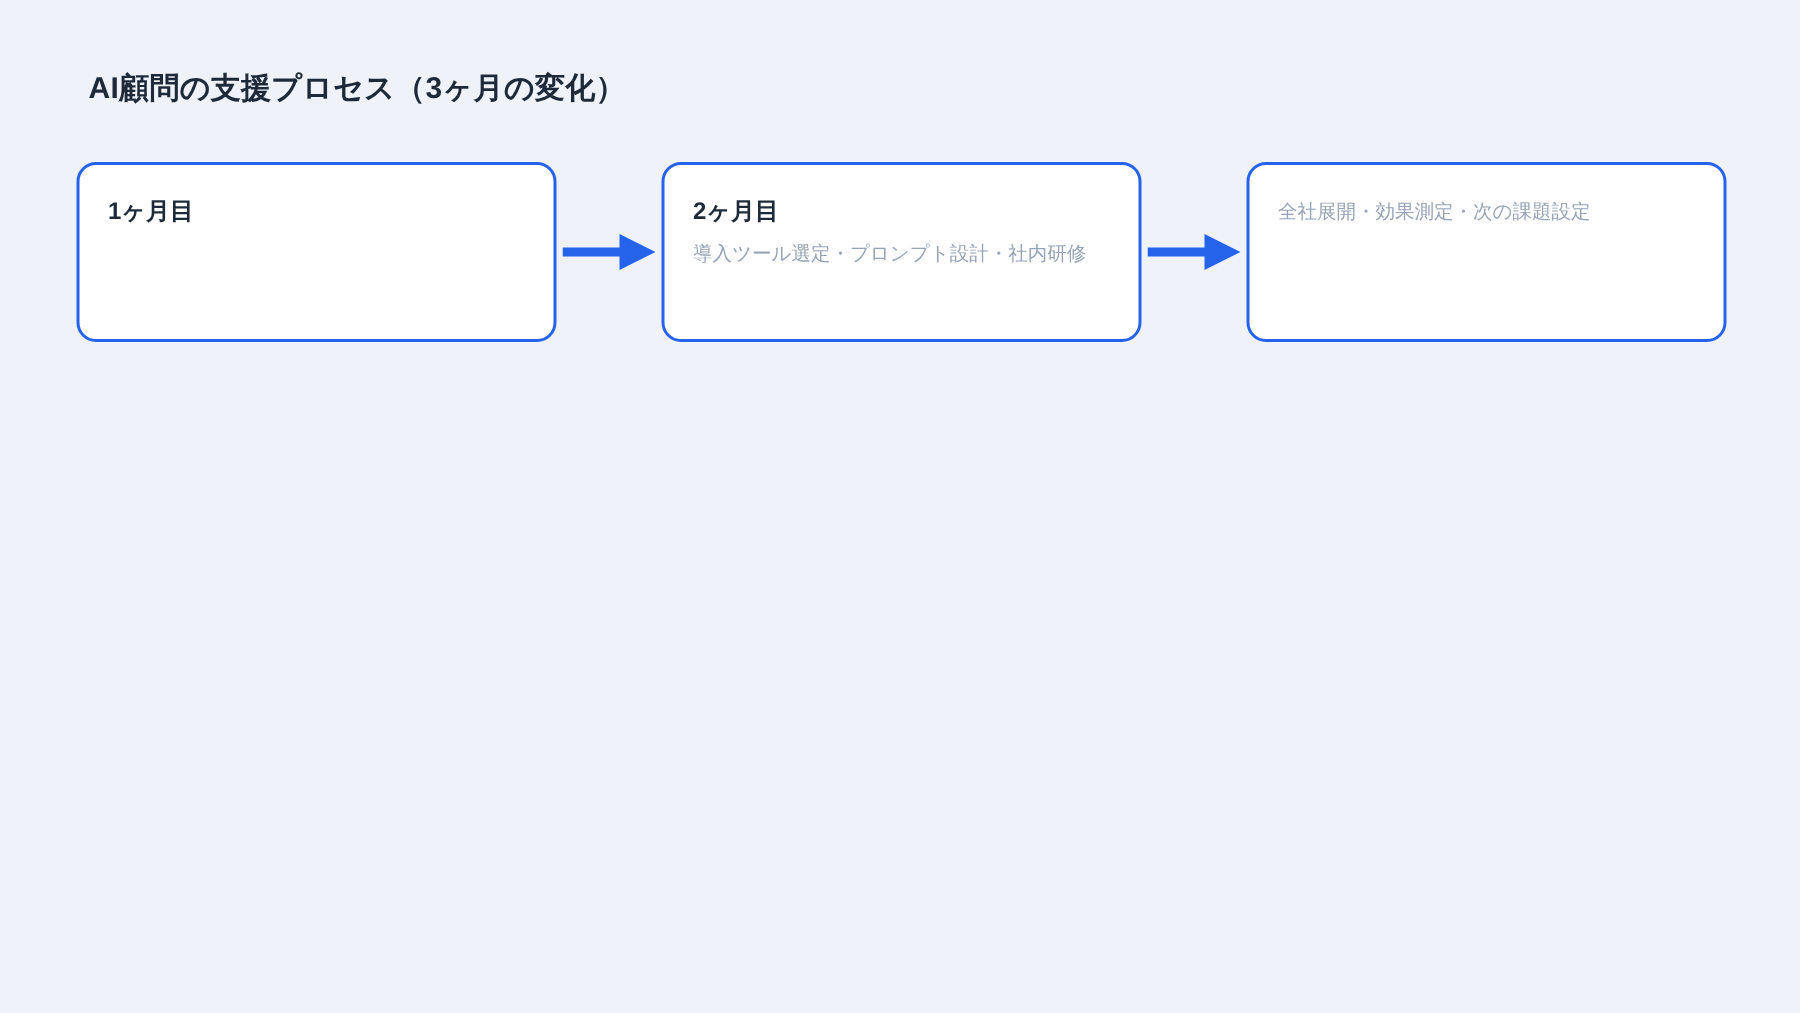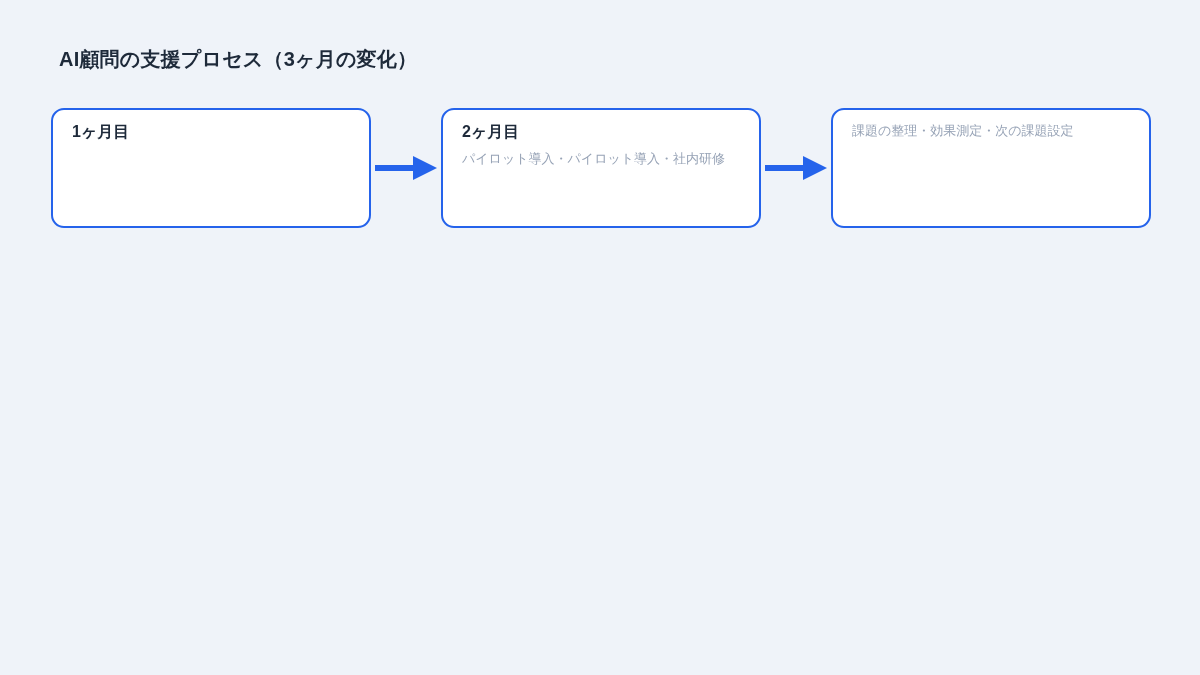--- a/index.html
+++ b/index.html
@@ -47,21 +47,21 @@
     justify-content: space-between;
   }
 
   .step-card {
     box-sizing: border-box;
     width: 320px;
     height: 120px;
     background: #ffffff;
     border: 2.5px solid #2563eb;
     border-radius: 13px;
-    padding: 12px 19px 0 19px;
+    padding: 22px 19px 0 19px;
     flex: 0 0 auto;
   }
 
   .step-heading {
     font-size: 16px;
     font-weight: bold;
     color: #1e2a3a;
     line-height: 1.2;
     margin: 0 0 9px 0;
     white-space: nowrap;
@@ -106,30 +106,30 @@
       <span>
         <svg width="62" height="26" viewBox="0 0 62 26" aria-hidden="true">
           <rect x="0" y="10" width="44" height="6" fill="#2563eb"></rect>
           <polygon points="38,1 62,13 38,25" fill="#2563eb"></polygon>
         </svg>
       </span>
     </div>
 
     <div class="step-card">
       <div class="step-heading">2ヶ月目</div>
-      <div class="step-body">パイロット導入・パイロット導入・社内研修</div>
+      <div class="step-body">導入ツール選定・プロンプト設計・社内研修</div>
     </div>
 
     <div class="connector">
       <span>
         <svg width="62" height="26" viewBox="0 0 62 26" aria-hidden="true">
           <rect x="0" y="10" width="44" height="6" fill="#2563eb"></rect>
           <polygon points="38,1 62,13 38,25" fill="#2563eb"></polygon>
         </svg>
       </span>
     </div>
 
     <div class="step-card">
-      <div class="step-body">課題の整理・効果測定・次の課題設定</div>
+      <div class="step-body">全社展開・効果測定・次の課題設定</div>
     </div>
 
   </div>
 </div>
 
 </body></html>

